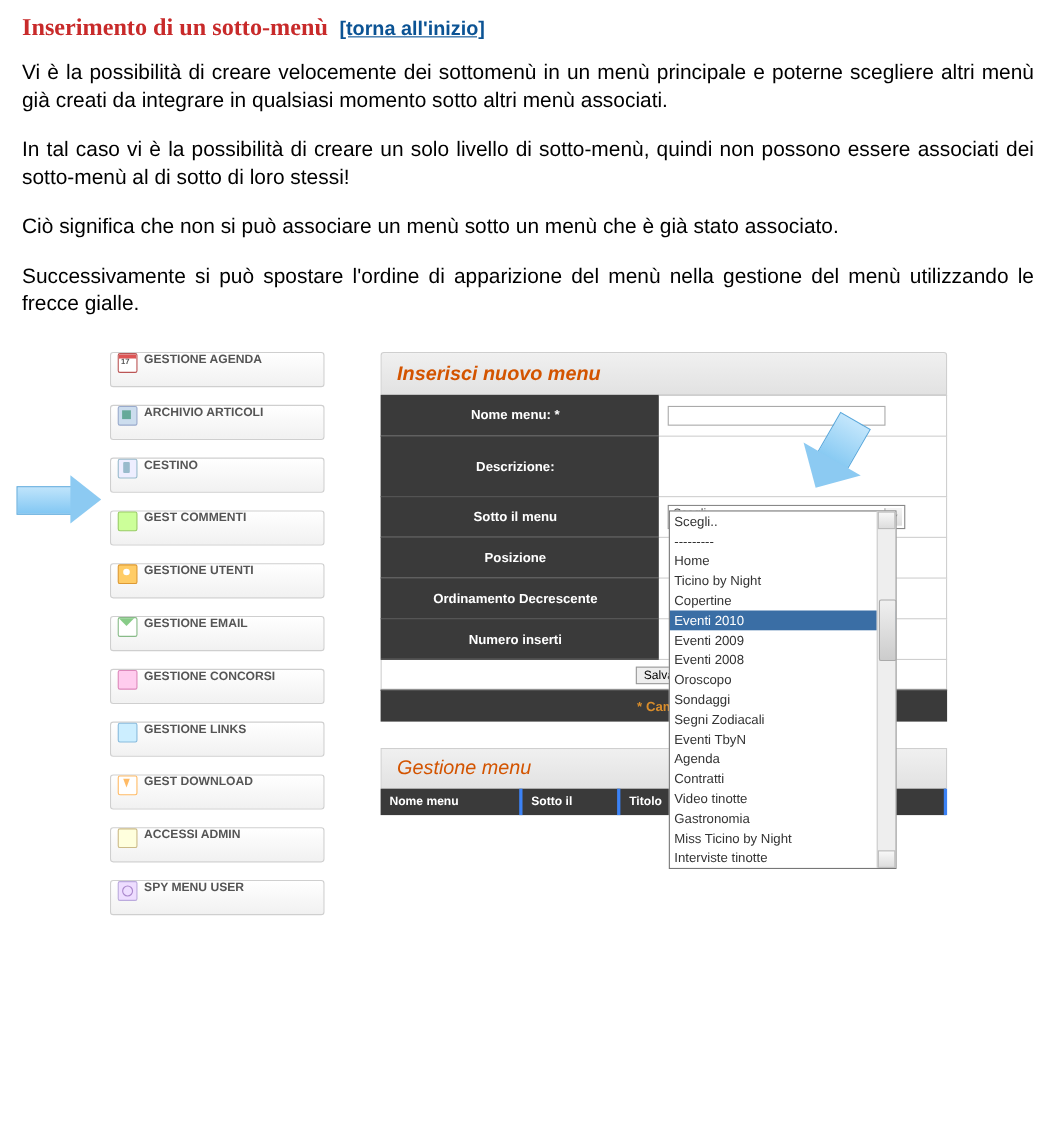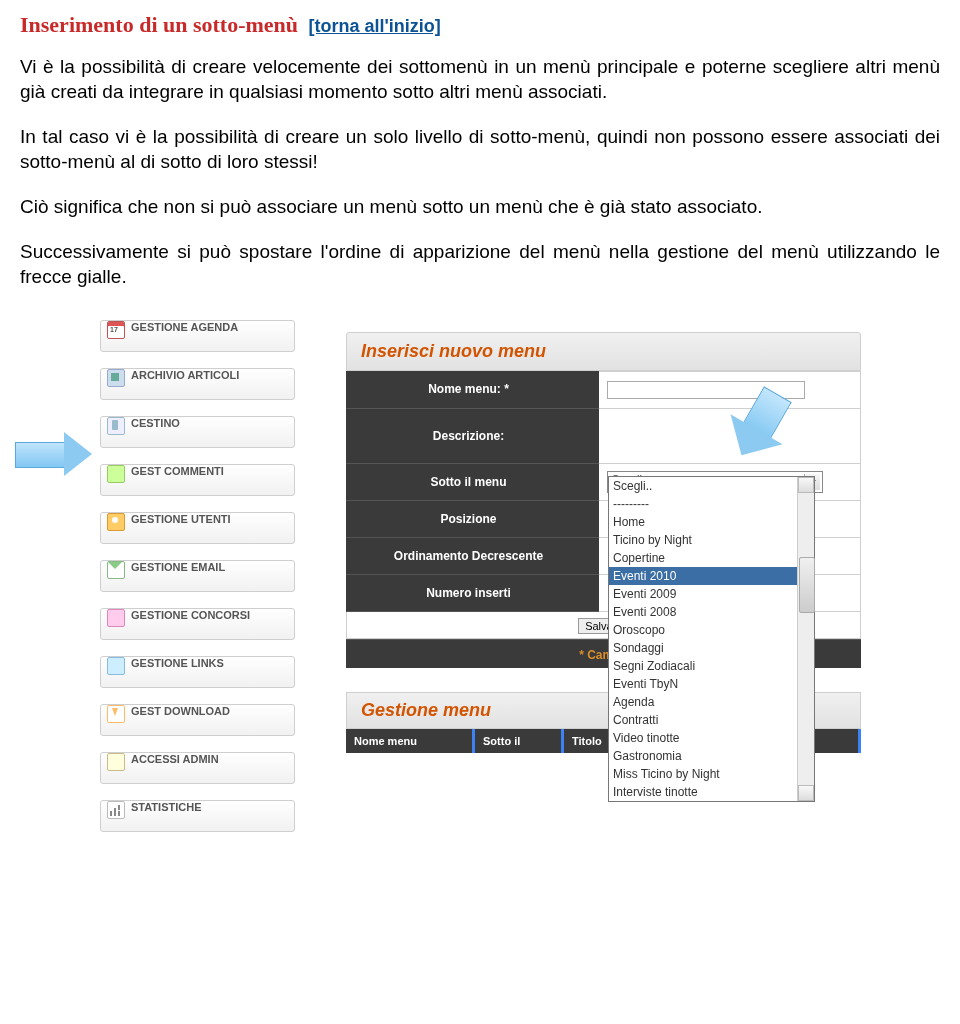--- a/index.html
+++ b/index.html
@@ -114,21 +114,21 @@
     top: 0;
     width: 0; height: 0;
     border-top: 22px solid transparent;
     border-bottom: 22px solid transparent;
     border-left: 28px solid #8ccaf2;
   }
 
   .main {
     position: absolute;
     left: 246px;
-    top: 12px;
+    top: 0;
     right: 0;
     width: 515px;
   }
   .panel-title {
     background: linear-gradient(#f0f0f0, #e2e2e2);
     border:1px solid #cfcfcf;
     border-radius:3px 3px 0 0;
     color: #d35400;
     font-weight: bold;
     font-style: italic;
@@ -265,21 +265,21 @@
     text-align:center;
     padding:5px;
   }
   .req-row span.reqt { color:#d98d2b; font-weight:bold; font-size:12px;}
   .spacer { height:24px; }
 
   .panel-title2 {
     background: linear-gradient(#f0f0f0, #e2e2e2);
     border:1px solid #cfcfcf;
     color: #d35400;
-    font-weight: bold;
+    font-weight: normal;
     font-style: italic;
     font-size: 18px;
     padding: 7px 14px;
   }
   .col-head {
     background:#3a3a3a;
     color:#fff;
     font-size:11px;
     font-weight:bold;
   }
@@ -338,20 +338,24 @@
           <span class="ic ic-link"></span>
           <span>GESTIONE LINKS</span>
         </div>
       <div class="side-item">
           <span class="ic ic-dl"></span>
           <span>GEST DOWNLOAD</span>
         </div>
       <div class="side-item">
           <span class="ic ic-key"></span>
           <span>ACCESSI ADMIN</span>
+        </div>
+      <div class="side-item">
+          <span class="ic ic-spy"></span>
+          <span>SPY MENU USER</span>
         </div>
       <div class="side-item">
           <span class="ic ic-stat"></span>
           <span>STATISTICHE</span>
         </div>
     </div>
 
     <div class="main">
 
       <div class="panel-title">Inserisci nuovo menu</div>

